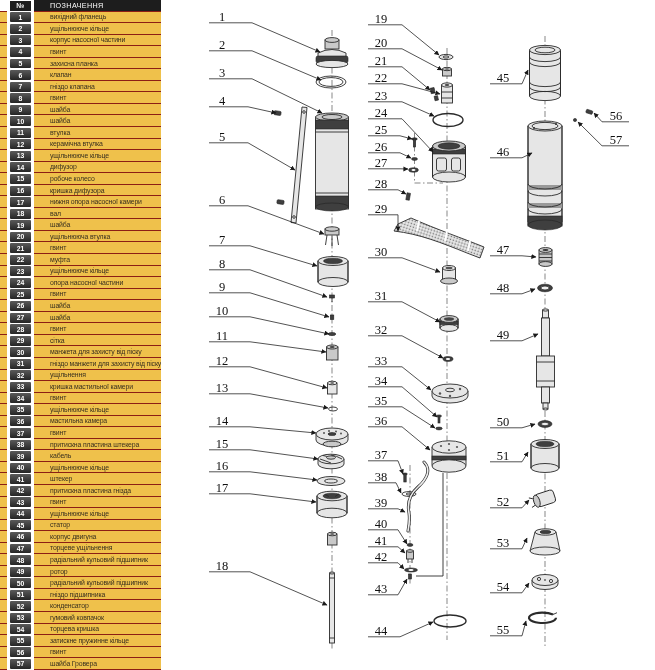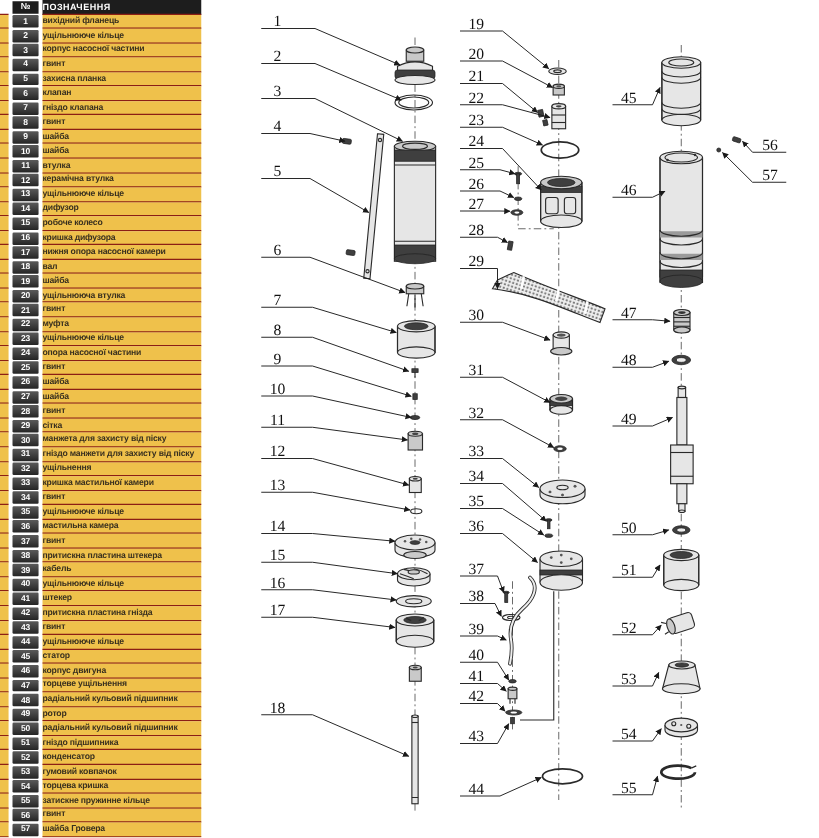--- a/index.html
+++ b/index.html
@@ -10,21 +10,21 @@
   body{background:#fff;font-family:"Liberation Sans",sans-serif}
   .app{width:655px;height:670px;display:flex;background:#fff;overflow:hidden}
   .ptable{width:161px;flex:0 0 161px;display:flex;flex-direction:column;height:670px}
   .trow{flex:1;display:flex;min-height:0;align-items:stretch}
   .edge{width:7px;background:var(--yellow);border-bottom:1.2px solid var(--sep)}
   .gap{width:3px;background:#fff}
   .numwrap{width:21px;display:flex;align-items:stretch;padding:0.8px 0}
   .num{flex:1;background:linear-gradient(180deg,#5a5a5a,#252525);color:var(--num-text);
        font-size:6.8px;font-weight:bold;display:flex;align-items:center;justify-content:center;border-radius:1px}
   .desc{flex:1;background:var(--yellow);border-bottom:1.2px solid var(--sep);color:var(--label-text);
-        font-size:6.9px;font-weight:bold;display:flex;align-items:center;padding-left:0;
+        font-size:6.9px;font-weight:normal;display:flex;align-items:center;padding-left:16px;
         white-space:nowrap;overflow:hidden;letter-spacing:-0.15px}
   .trow.head .edge{background:#fff}
   .trow.head .numwrap{padding:0.5px 0}
   .trow.head .num{background:var(--header-bg);border-radius:0;font-size:7px}
   .trow.head .desc{background:var(--header-bg);color:#fff;font-size:7.2px;letter-spacing:0.4px}
   .diagram{flex:1;position:relative}
   svg{display:block}
   .s{fill:none;stroke:#2a2a2a;stroke-width:0.9}
   .f{fill:#e6e6e6;stroke:#2a2a2a;stroke-width:0.9}
   .g{fill:#c9c9c9;stroke:#2a2a2a;stroke-width:0.9}

